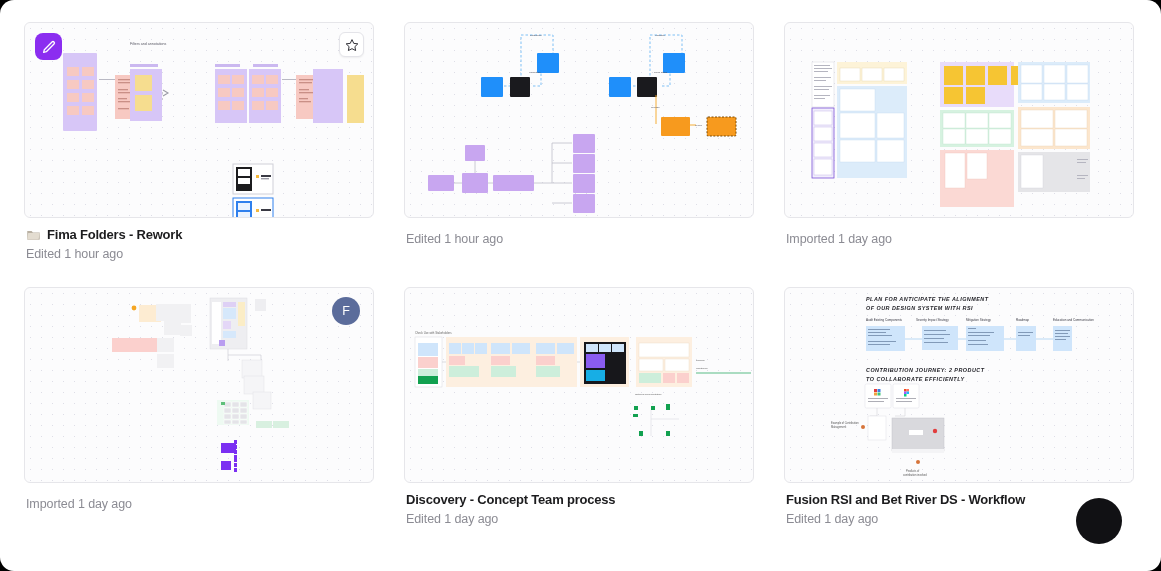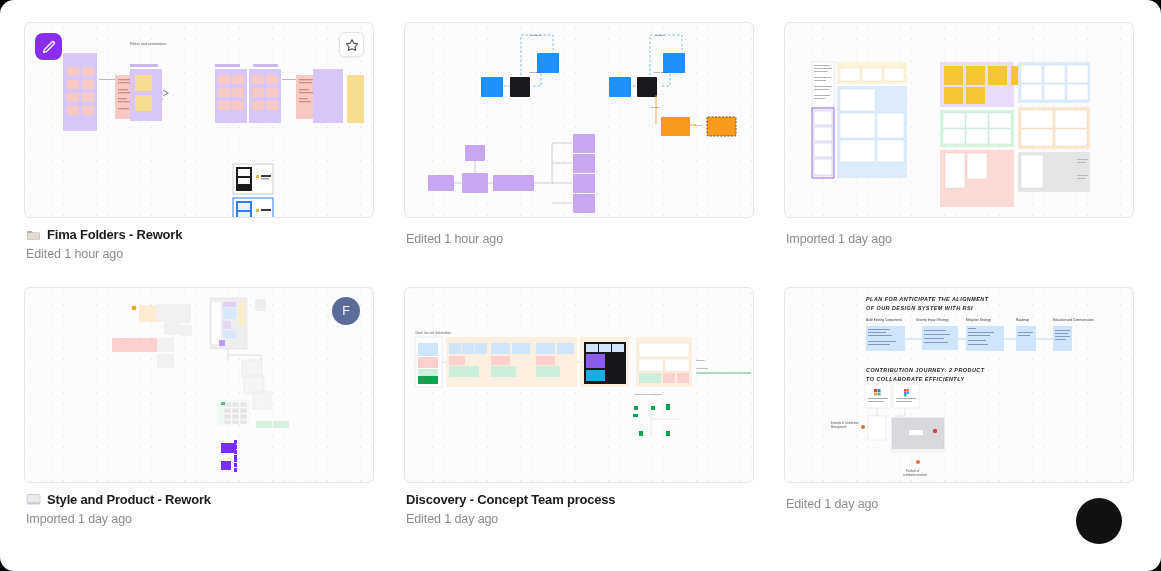--- a/index.html
+++ b/index.html
@@ -434,27 +434,20 @@
             <rect x="196" y="173" width="10" height="9" fill="#7b2ff2"></rect>
             <g fill="#7b2ff2">
                 <rect x="209" y="170" width="3" height="4"></rect>
                 <rect x="209" y="175" width="3" height="4"></rect>
                 <rect x="209" y="180" width="3" height="4"></rect>
               </g>
           </svg>
         </div>
       </div>
       <div class="meta">
-        <div class="title-row">
-          <svg class="ficon" viewBox="0 0 24 24">
-            <rect x="1.5" y="4" width="21" height="13" rx="1.5" fill="#e9e9ef" stroke="#b9b9c4" stroke-width="1"></rect>
-            <rect x="1" y="17.5" width="22" height="2.5" rx="1.2" fill="#c9c9d2"></rect>
-          </svg>
-          <span class="title">Style and Product - Rework</span>
-        </div>
         <div class="sub">Imported 1 day ago</div>
         <div class="avatar">F</div>
       </div>
     </div>
 
     <div class="card">
       <div class="thumb">
         <div class="dots"></div>
         <div class="canvas">
           <svg width="350" height="196" viewBox="0 0 350 196">
@@ -636,19 +629,22 @@
               <text x="121" y="184">Products of</text>
               <text x="118" y="188">contribution involved</text>
             </g>
             <circle cx="78" cy="139" r="2" fill="#d6743a"></circle>
             <circle cx="133" cy="174" r="2" fill="#d6743a"></circle>
             <circle cx="150" cy="143" r="2.2" fill="#e23d3d"></circle>
           </svg>
         </div>
       </div>
       <div class="meta">
+        <div class="title-row">
+          <span class="title">Fusion RSI and Bet River DS - Workflow</span>
+        </div>
         <div class="sub">Edited 1 day ago</div>
       </div>
       <div class="fab"></div>
     </div>
 
   </div>
 </div>
 
 </body></html>

